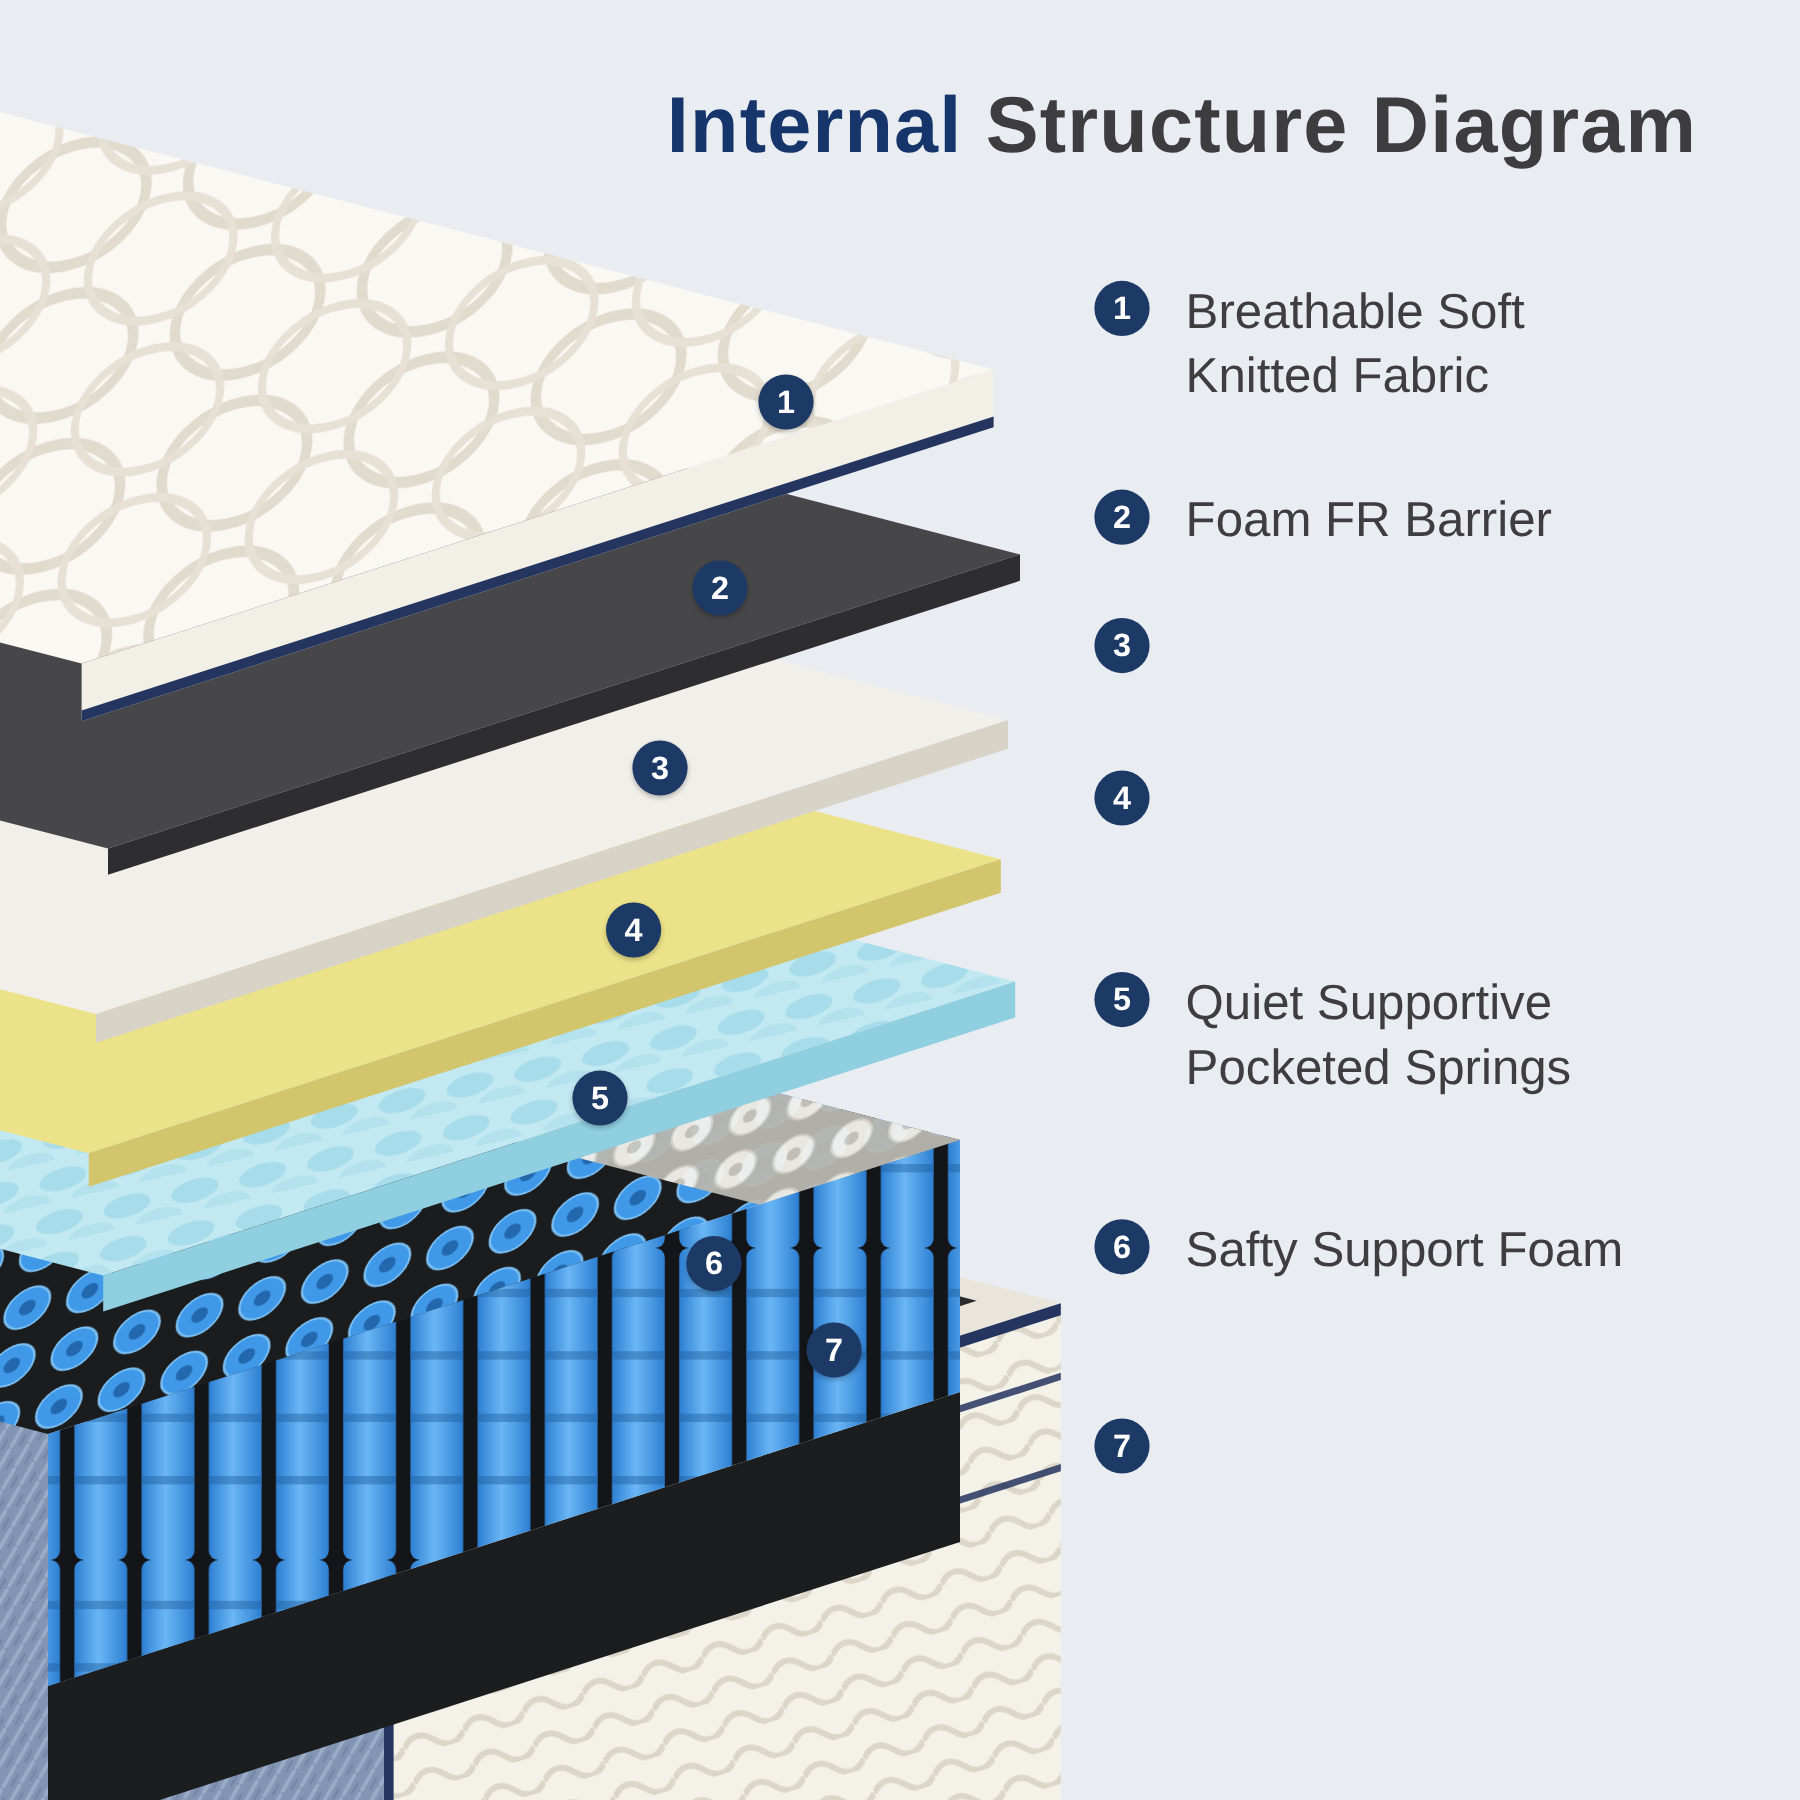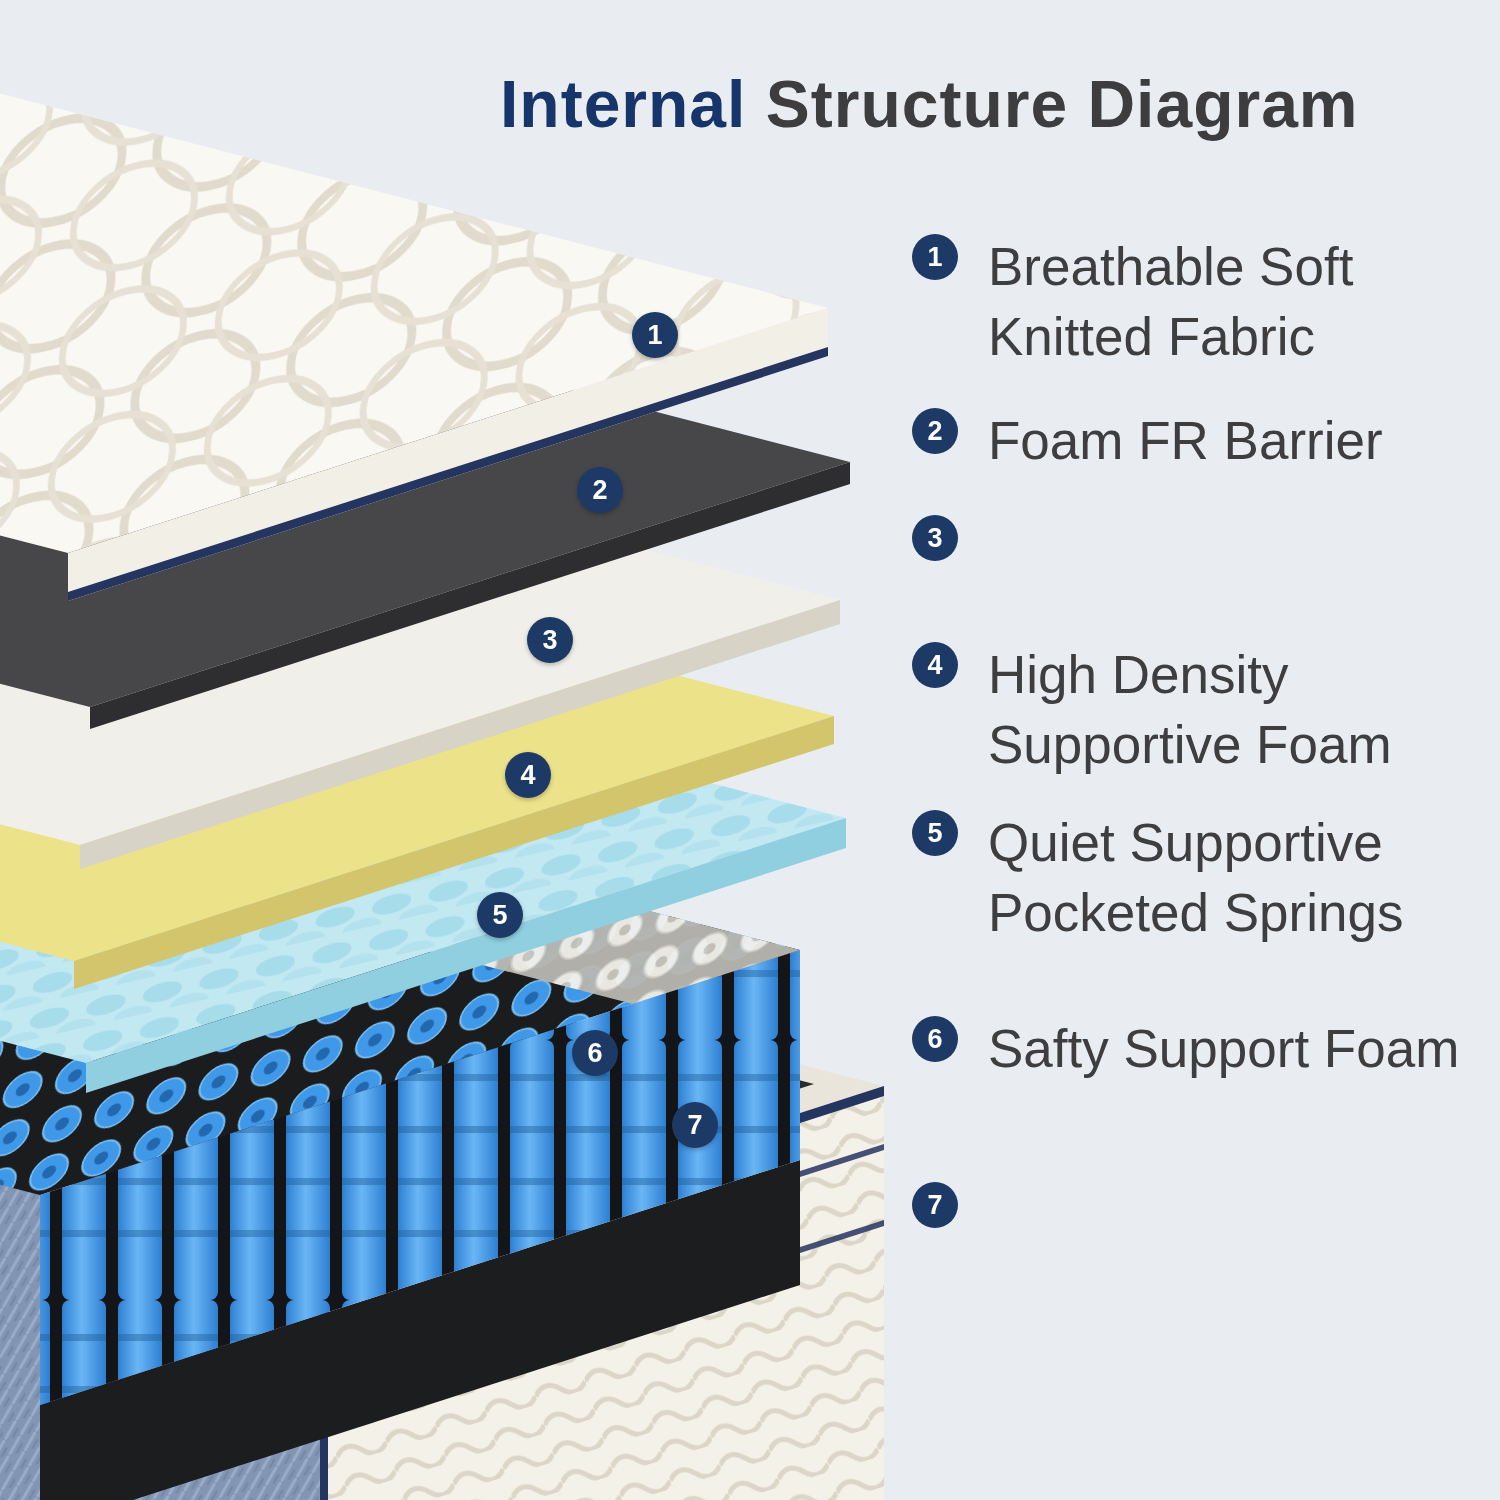--- a/index.html
+++ b/index.html
@@ -3,40 +3,40 @@
 <meta charset="utf-8">
 <style>
   html,body{margin:0;padding:0;}
   .stage{
     position:relative;width:1500px;height:1500px;overflow:hidden;
     background:#e9edf2;font-family:"Liberation Sans", sans-serif;
   }
   .diagram-svg{position:absolute;left:0;top:0;z-index:1;}
   .title{
     position:absolute;left:500px;right:30px;top:66px;z-index:2;
-    text-align:left;font-size:66px;font-weight:700;letter-spacing:1px;
+    text-align:center;font-size:66px;font-weight:700;letter-spacing:1px;
     white-space:nowrap;
   }
   .title .t1{color:#16356b;}
   .title .t2{color:#3d3d3f;}
   .badge{
     position:absolute;z-index:3;width:46px;height:46px;border-radius:50%;
     background:#1d3a66;color:#ffffff;font-size:27px;font-weight:700;
     display:flex;align-items:center;justify-content:center;
     transform:translate(-50%,-50%);box-shadow:0 2px 4px rgba(0,0,0,.25);
   }
   .legend{position:absolute;left:0;top:0;width:100%;height:100%;z-index:2;}
   .lrow{position:absolute;left:912px;display:flex;gap:30px;align-items:flex-start;}
   .lnum{
     flex:0 0 46px;width:46px;height:46px;border-radius:50%;
     background:#1d3a66;color:#fff;font-size:27px;font-weight:700;
     display:flex;align-items:center;justify-content:center;margin-top:2px;
   }
   .ltext{
-    font-size:53px;color:#3e3e40;line-height:1.32;white-space:pre-line;
+    font-size:41px;color:#3e3e40;line-height:1.32;white-space:pre-line;
     max-width:520px;
   }
 </style>
 </head>
 <body>
 
 <div class="stage">
 
   <svg class="diagram-svg" width="1500" height="1500" viewBox="0 0 1500 1500">
     <defs>
@@ -154,22 +154,20 @@
     </div>
     <div class="lrow" style="top:406px;">
       <div class="lnum">2</div>
       <div class="ltext">Foam FR Barrier</div>
     </div>
     <div class="lrow" style="top:513px;">
       <div class="lnum">3</div>
     </div>
     <div class="lrow" style="top:640px;">
       <div class="lnum">4</div>
-      <div class="ltext">High Density
-Supportive Foam</div>
     </div>
     <div class="lrow" style="top:808px;">
       <div class="lnum">5</div>
       <div class="ltext">Quiet Supportive
 Pocketed Springs</div>
     </div>
     <div class="lrow" style="top:1014px;">
       <div class="lnum">6</div>
       <div class="ltext">Safty Support Foam</div>
     </div>

